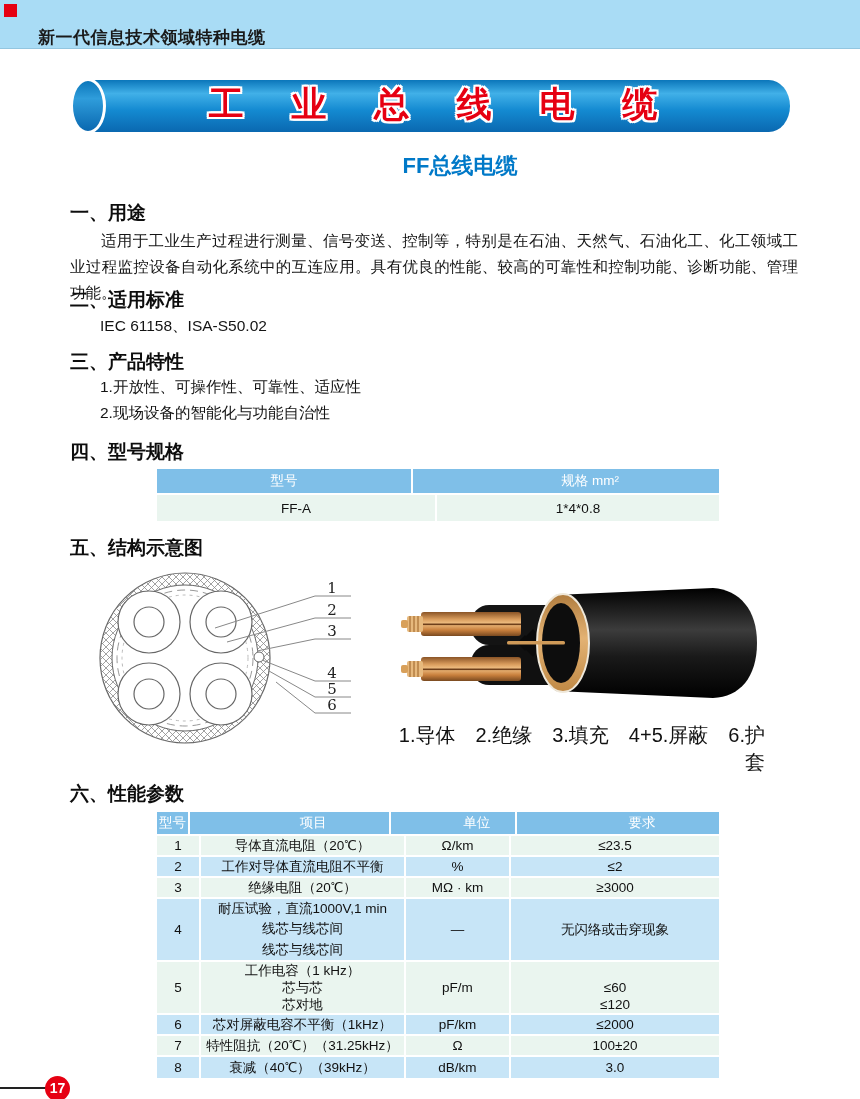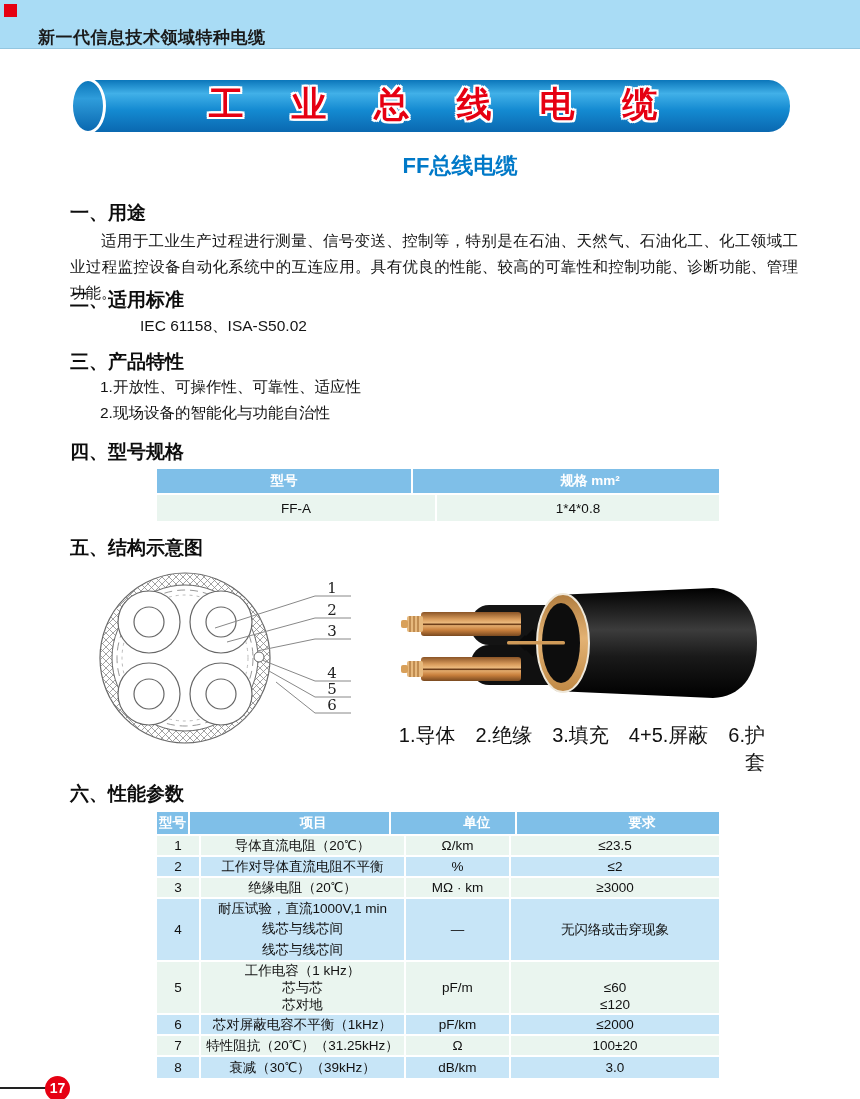--- a/index.html
+++ b/index.html
@@ -26,28 +26,28 @@
           font-size:35px; font-weight:bold; letter-spacing:19px; color:#e60012;
           text-shadow:-2px -2px 0 #fff, 2px -2px 0 #fff, -2px 2px 0 #fff, 2px 2px 0 #fff,
                       0 -2px 0 #fff, 0 2px 0 #fff, -2px 0 0 #fff, 2px 0 0 #fff; }
   .subtitle { position:absolute; left:60px; top:151px; width:800px; text-align:center;
           font-size:22px; font-weight:bold; color:#0079c8; }
   
   .sec-h { position:absolute; left:70px; font-size:19px; font-weight:bold; color:#0d0d0d; }
   .body-t { font-size:15.5px; color:#141414; }
   .p-usage { position:absolute; left:70px; top:228px; width:728px; line-height:26px;
           text-indent:2em; text-align:justify; }
-  .p-std  { position:absolute; left:100px; top:316px;margin-left:40px; }
+  .p-std  { position:absolute; left:100px; top:316px; }
   .feat-1 { position:absolute; left:100px; top:377px; }
   .feat-2 { position:absolute; left:100px; top:403px; }
   
   .tbl { position:absolute; left:157px; width:562px; }
   .t-row { display:flex; box-sizing:border-box; border-bottom:2px solid #fff; }
   .t-row:last-child { border-bottom:none; }
-  .t-head { background:#7fbfe8; color:#fff; font-weight:bold; font-size:14px;gap:48px; }
+  .t-head { background:#7fbfe8; color:#fff; font-weight:normal; font-size:14px;gap:48px; }
   .row-g { background:#eaf5ef; }
   .row-b { background:#c7e5f7; }
   .t-cell { box-sizing:border-box; border-right:2px solid #fff; display:flex;
           flex-direction:column; align-items:center; justify-content:center;
           text-align:center; font-size:13.5px; }
   .t-cell:last-child { border-right:none; }
   #model-table { top:469px; }
   #model-table .t-row { height:26px; }
   #model-table .mc1 { width:280px; } #model-table .mc2 { width:282px; }
   #model-table .t-data { font-size:14px; }
@@ -263,21 +263,21 @@
         <div class="t-cell pc4">≤2000</div>
       </div>
       <div class="t-row row-g" style="height: 21px;">
         <div class="t-cell pc1">7</div>
         <div class="t-cell pc2">特性阻抗（20℃）（31.25kHz）</div>
         <div class="t-cell pc3">Ω</div>
         <div class="t-cell pc4">100±20</div>
       </div>
       <div class="t-row row-b" style="height: 21px;">
         <div class="t-cell pc1">8</div>
-        <div class="t-cell pc2">衰减（30℃）（39kHz）</div>
+        <div class="t-cell pc2">衰减（40℃）（39kHz）</div>
         <div class="t-cell pc3">dB/km</div>
         <div class="t-cell pc4">3.0</div>
       </div>
     </div>
 
   <div class="footer-line"></div>
   <div class="page-badge">17</div>
 
 </div>
 

